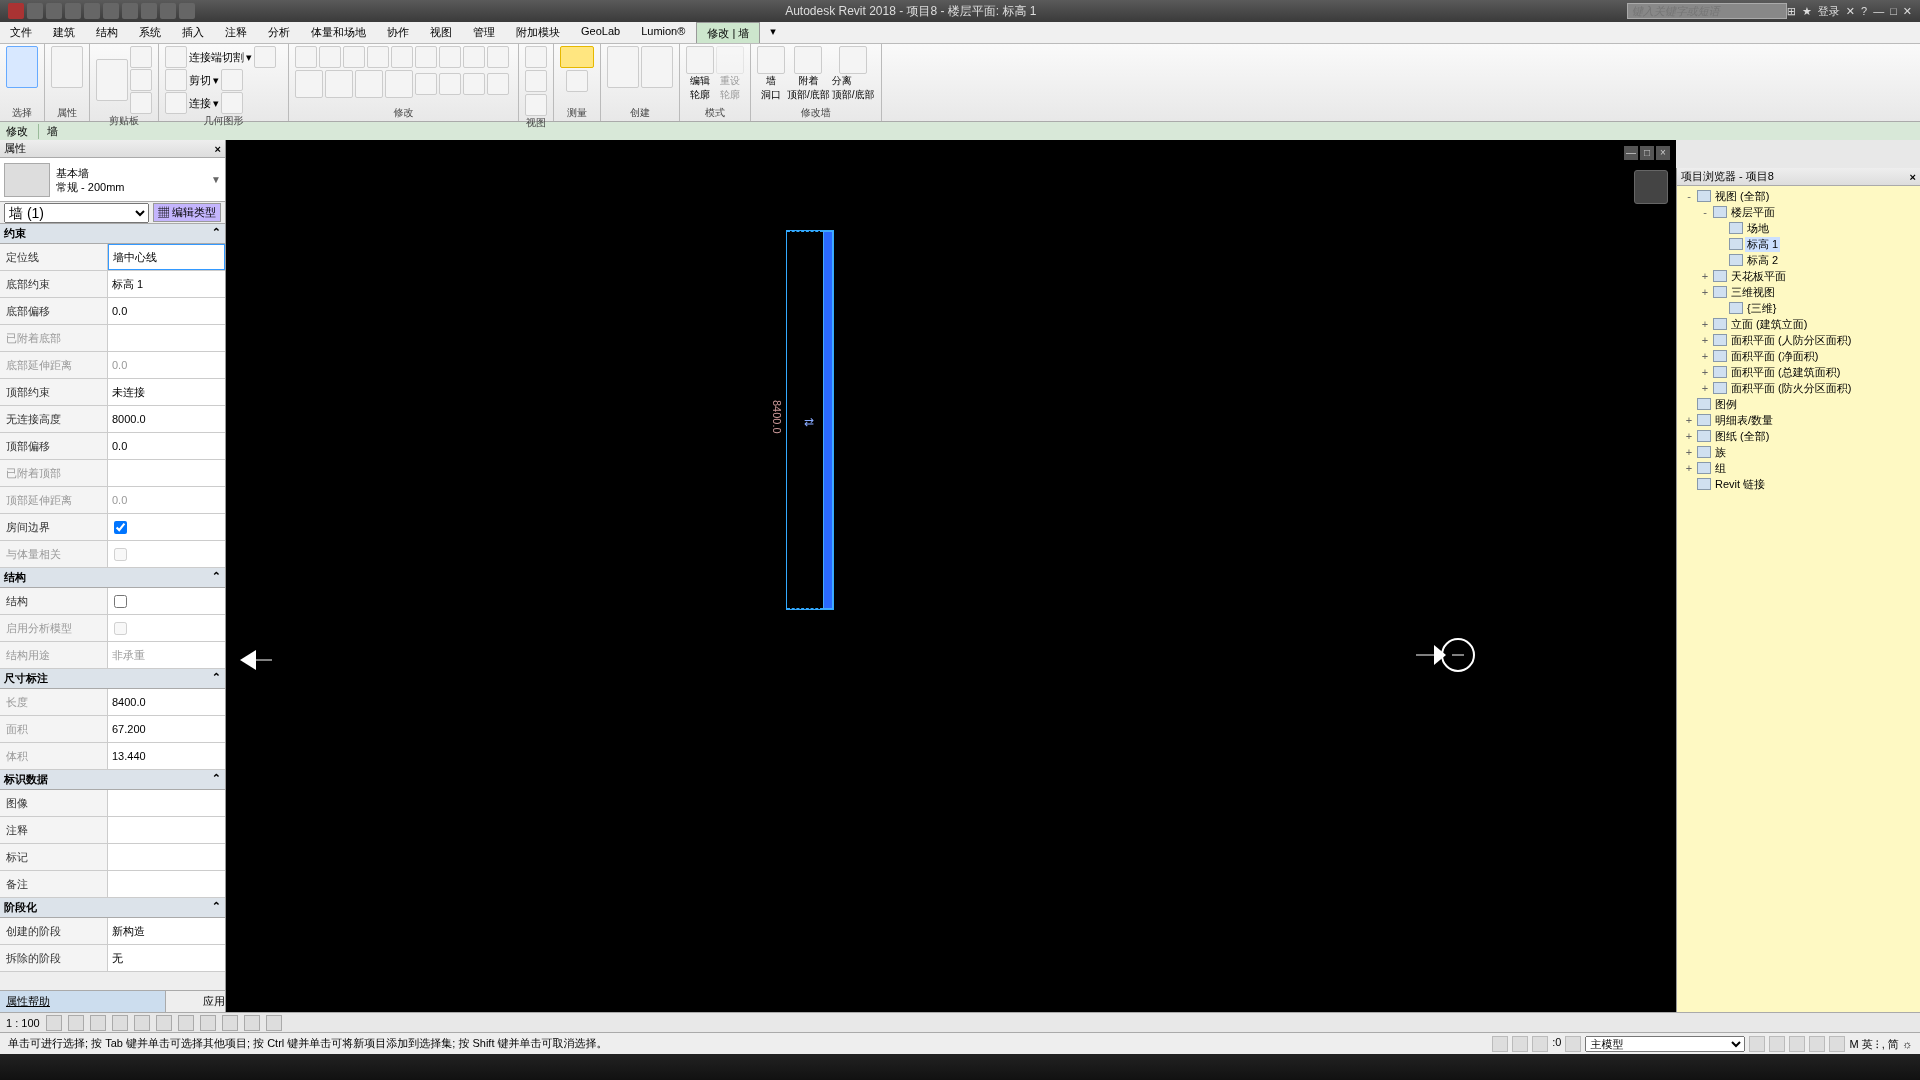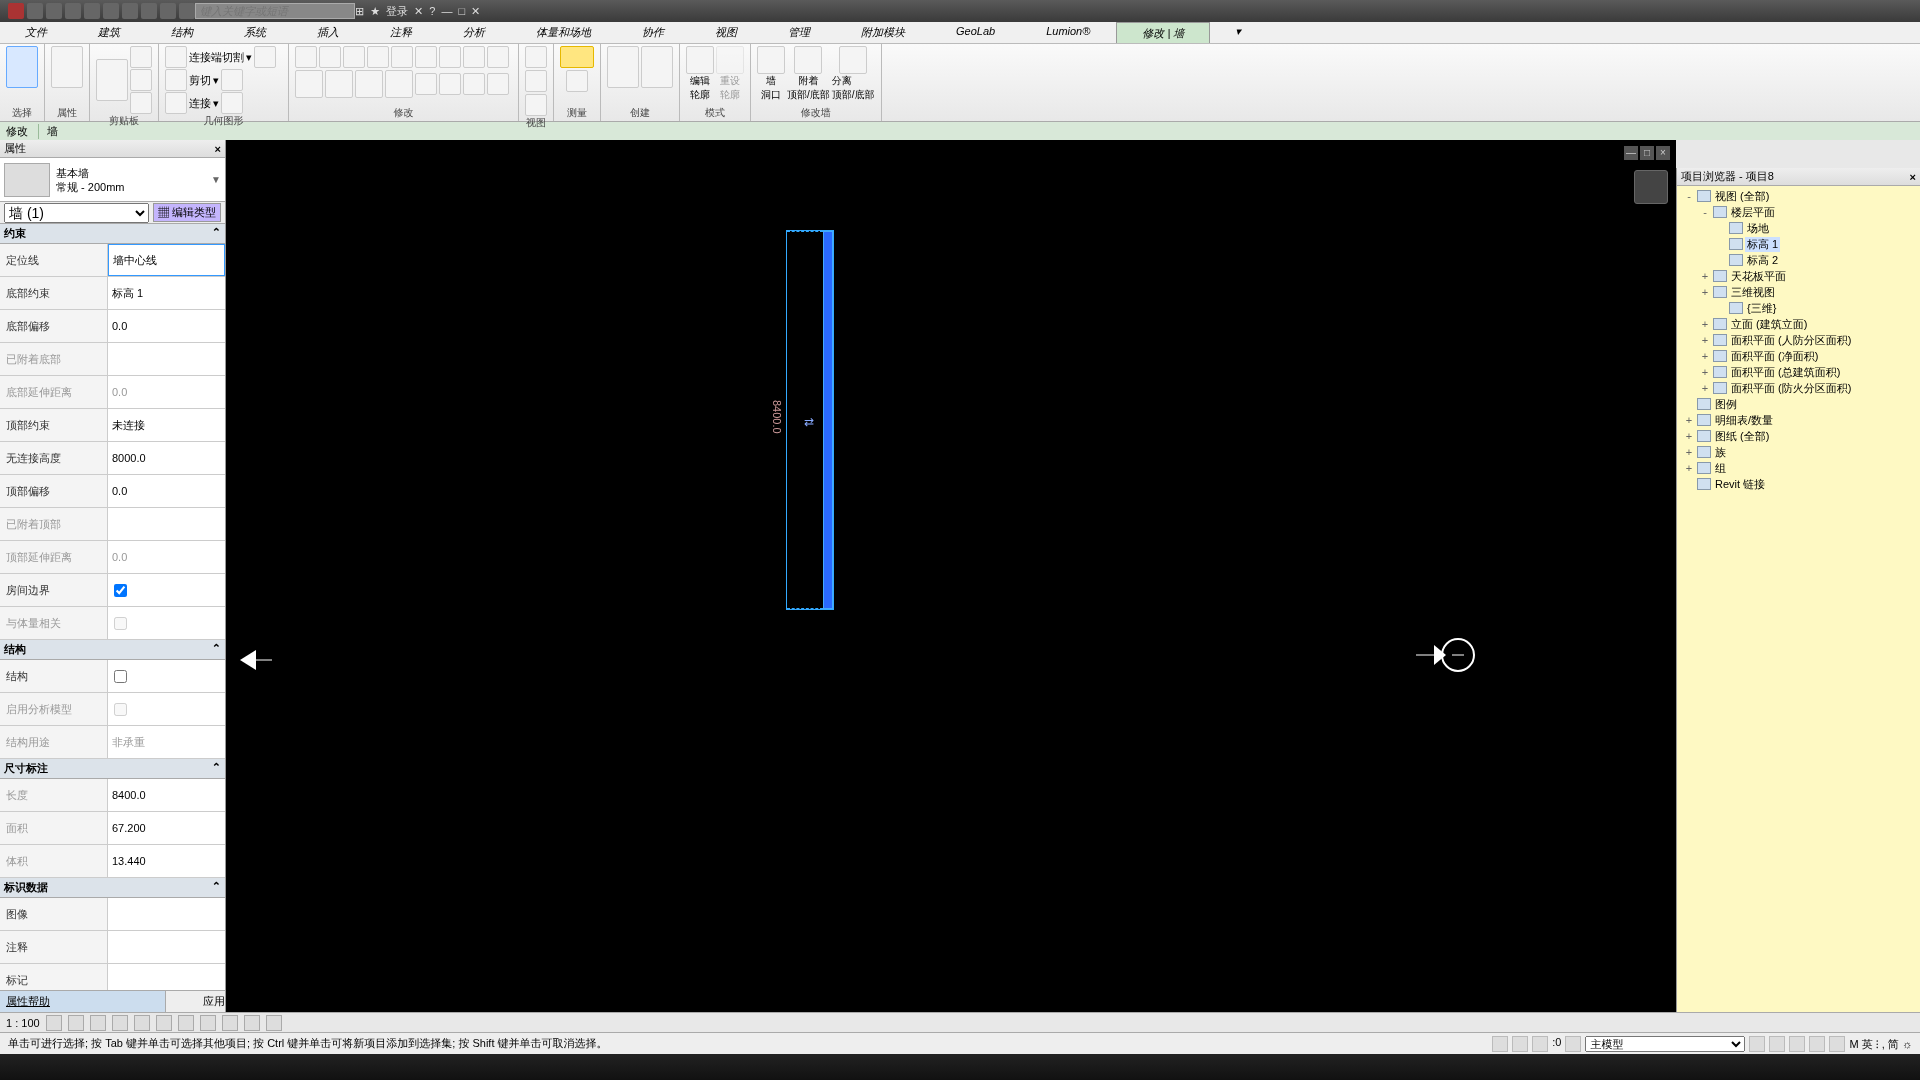--- a/index.html
+++ b/index.html
@@ -5,21 +5,21 @@
 * { margin: 0; padding: 0; box-sizing: border-box; font-family: "Microsoft YaHei", "SimSun", sans-serif; }
 body { background: #e8e8e8; font-size: 11px; overflow: hidden; width: 1920px; height: 1080px; position: relative; }
 .titlebar { height: 22px; background: linear-gradient(#5a5a5a,#3a3a3a); color: #ddd; display: flex; align-items: center; }
 .titlebar .qat { display: flex; gap: 3px; padding-left: 8px; }
 .titlebar .qat span { width: 16px; height: 16px; background: #666; border-radius: 2px; display: inline-block; }
 .titlebar .title { flex: 1; text-align: center; font-size: 12px; }
 .titlebar .search { width: 160px; height: 16px; background: #888; border: 1px solid #aaa; font-size: 11px; font-style: italic; color: #ccc; padding-left: 4px; }
 .titlebar .right { display: flex; gap: 6px; padding-right: 8px; align-items: center; }
 .titlebar .right span { color: #ddd; cursor: pointer; }
 .menubar { height: 22px; background: #f0f0f0; display: flex; border-bottom: 1px solid #bbb; }
-.menubar span { padding: 3px 25px; cursor: pointer; border-right: 1px solid transparent; font-style: italic; }
+.menubar span { padding: 3px 10px; cursor: pointer; border-right: 1px solid transparent; }
 .menubar span.active { background: #fff; border: 1px solid #999; border-bottom: none; }
 .ribbon { height: 78px; background: linear-gradient(#fafafa,#e8e8e8); border-bottom: 1px solid #aaa; display: flex; }
 .ribbon-group { border-right: 1px solid #bbb; padding: 2px 6px 1px 6px; display: flex; flex-direction: column; justify-content: space-between; }
 .ribbon-group .buttons { display: flex; gap: 2px; flex-wrap: wrap; align-items: center; }
 .ribbon-group .btn { width: 22px; height: 22px; background: #f4f4f4; border: 1px solid #ccc; border-radius: 2px; display: inline-block; }
 .ribbon-group .btn.big { width: 32px; height: 42px; }
 .ribbon-group .btn.med { width: 28px; height: 28px; }
 .ribbon-group .label { text-align: center; font-size: 10px; color: #444; }
 .ribbon-group .btn.yellow { background: #ffe680; border-color: #e6b800; }
 .context-bar { height: 18px; background: #d8e8d8; display: flex; align-items: center; padding-left: 6px; gap: 10px; font-size: 11px; }
@@ -29,21 +29,21 @@
 .panel-title .x { cursor: pointer; font-weight: bold; }
 .type-selector { height: 44px; background: #fff; border-bottom: 1px solid #aaa; display: flex; align-items: center; padding: 4px; gap: 6px; }
 .type-selector .thumb { width: 46px; height: 34px; background: #ddd; border: 1px solid #aaa; }
 .type-selector .txt { flex: 1; font-size: 11px; line-height: 14px; }
 .type-selector .dd { font-size: 10px; color: #666; }
 .instance-row { height: 22px; display: flex; align-items: center; padding: 0 4px; gap: 4px; border-bottom: 1px solid #aaa; }
 .instance-row select { flex: 1; font-size: 14px; }
 .instance-row .editbtn { background: #c4b5fd; border: 1px solid #999; padding: 1px 4px; font-size: 11px; cursor: pointer; }
 .prop-table { flex: 1; overflow-y: auto; }
 .prop-group-h { background: #dce3ea; padding: 2px 4px; font-size: 11px; font-weight: bold; display: flex; justify-content: space-between; border-bottom: 1px solid #aaa; }
-.prop-row { display: flex; height: 33px; border-bottom: 1px solid #ccc; }
+.prop-row { display: flex; height: 27px; border-bottom: 1px solid #ccc; }
 .prop-row .k { width: 108px; padding-left: 6px; background: #f4f4f4; border-right: 1px solid #ccc; font-size: 11px; display: flex; align-items: center; color: #333; }
 .prop-row .k.dis { color: #999; }
 .prop-row .v { flex: 1; padding-left: 4px; font-size: 11px; display: flex; align-items: center; background: #fff; }
 .prop-row .v input[type=checkbox] { margin-left: 2px; }
 .props-footer { height: 22px; display: flex; border-top: 1px solid #aaa; }
 .props-footer .help { flex: 1; background: #cde; padding: 3px 6px; text-decoration: underline; cursor: pointer; font-size: 11px; }
 .props-footer .apply { width: 60px; background: #eee; border-left: 1px solid #aaa; text-align: right; padding-top: 3px; font-size: 11px; }
 .canvas-area { flex: 1; background: #000; position: relative; }
 .viewport-controls { position: absolute; top: 6px; right: 6px; display: flex; gap: 2px; }
 .viewport-controls span { width: 14px; height: 14px; background: #555; color: #ccc; text-align: center; line-height: 14px; font-size: 10px; cursor: pointer; }
@@ -79,20 +79,21 @@
     <span></span>
     <span></span>
     <span></span>
     <span></span>
     <span></span>
     <span></span>
     <span></span>
     <span></span>
     <span></span>
   </div>
+  <div class="title">Autodesk Revit 2018 -    项目8 - 楼层平面: 标高 1</div>
   <input class="search" placeholder="键入关键字或短语" style="">
   <div class="right">
     <span>⊞</span>
     <span>★</span>
     <span>登录</span>
     <span>✕</span>
     <span>?</span>
     <span>—</span>
     <span>□</span>
     <span>✕</span>

